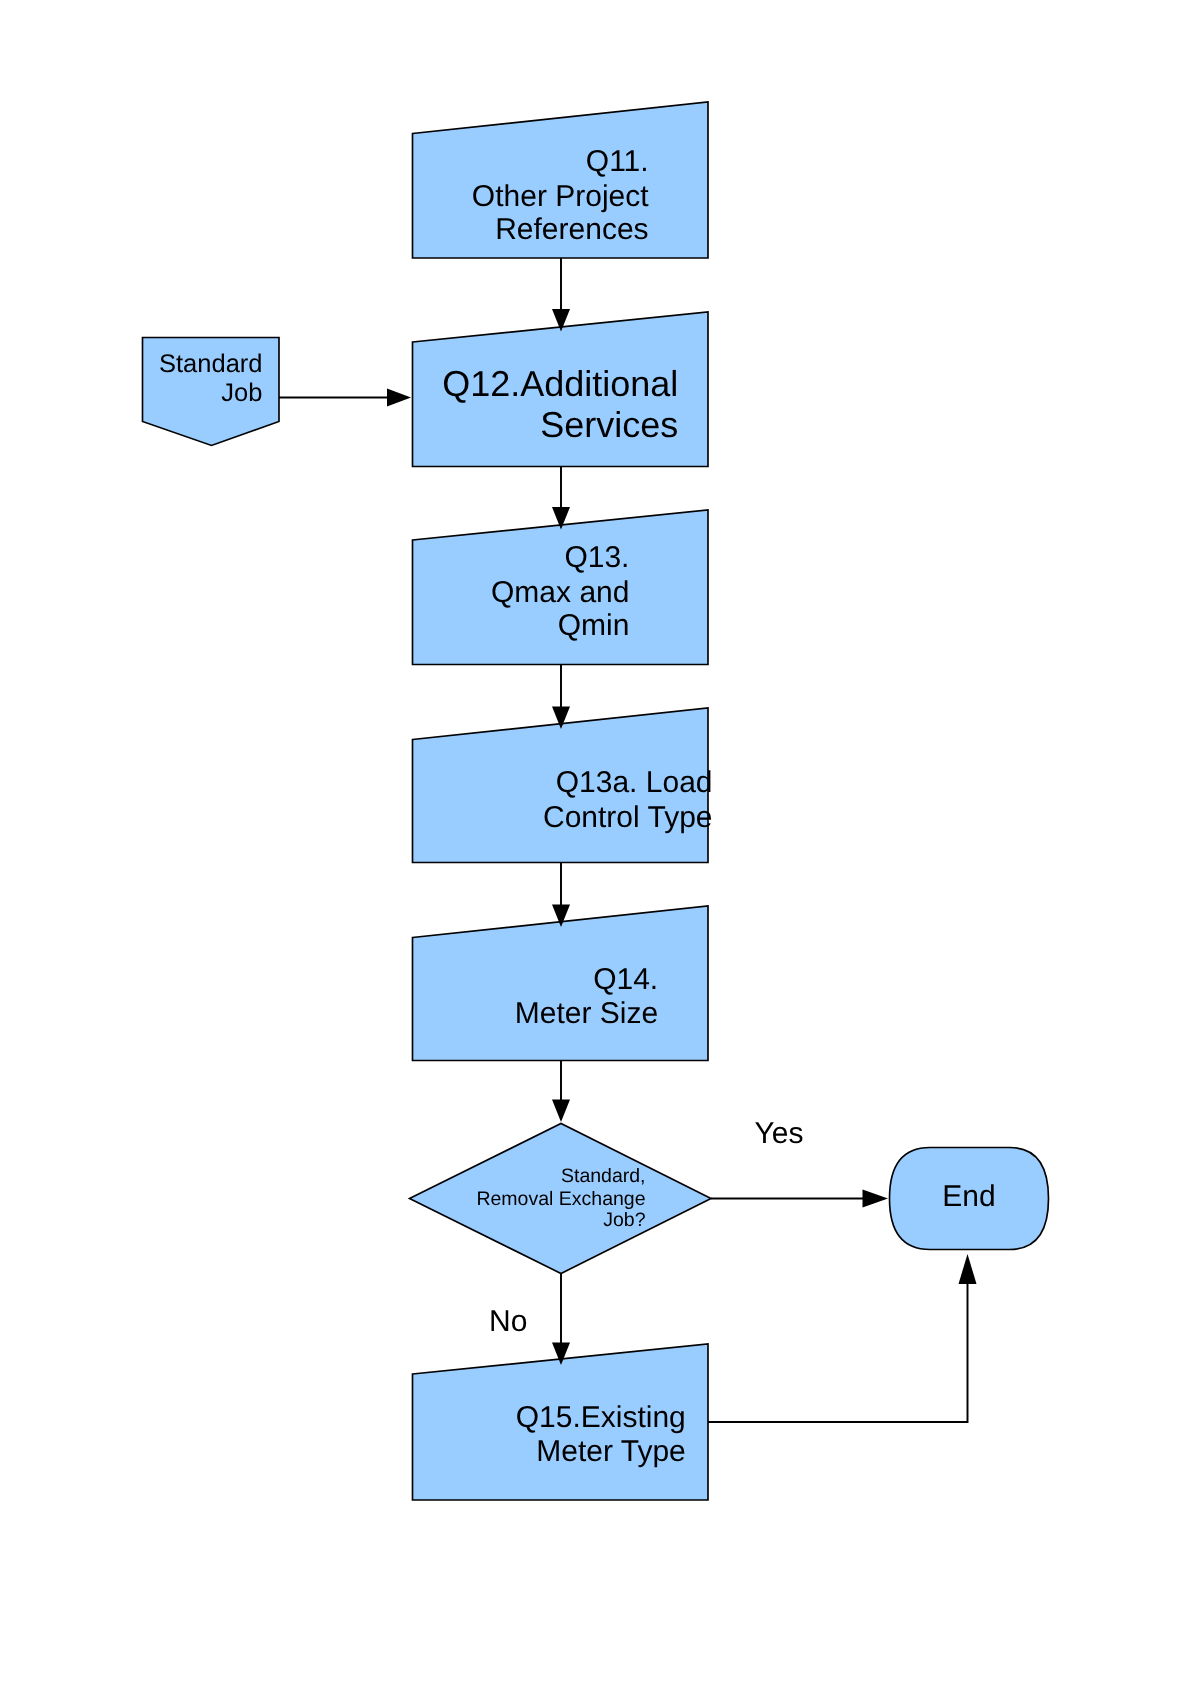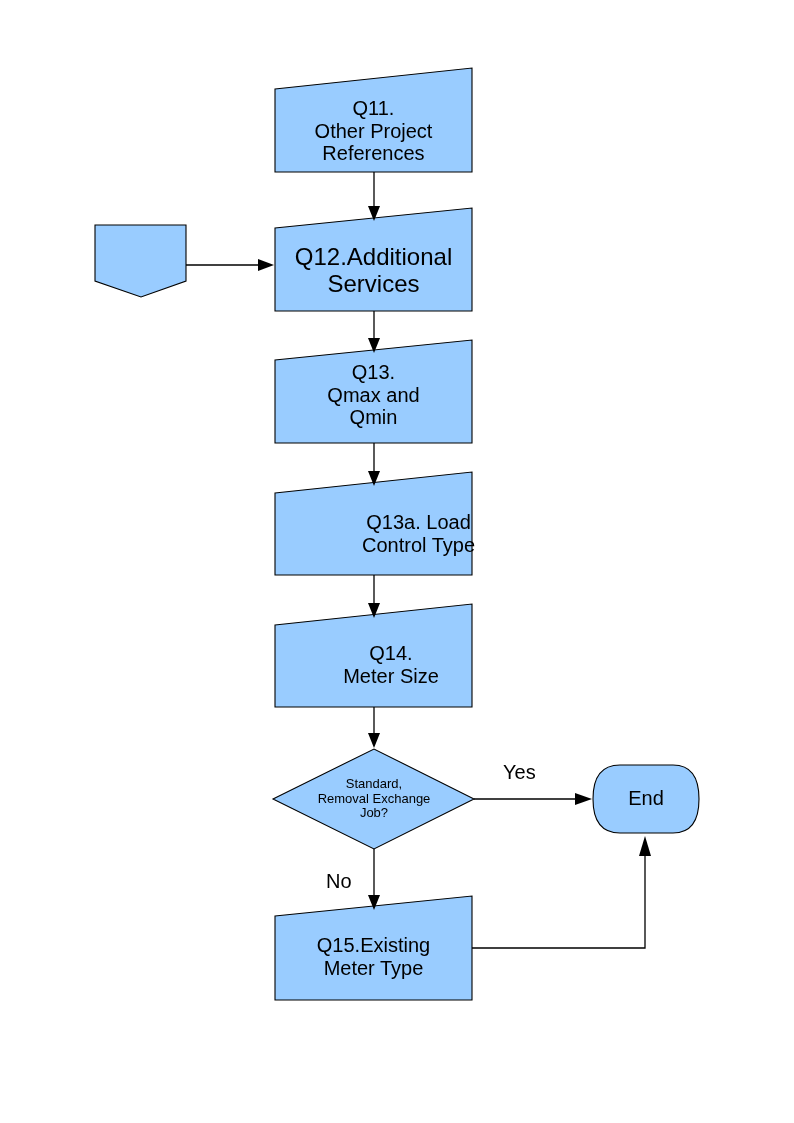--- a/index.html
+++ b/index.html
@@ -38,21 +38,21 @@
     stroke-width: 1.3;
     fill: none;
     stroke-linecap: butt;
   }
   .arrowhead {
     fill: #000000;
     stroke: none;
   }
   .node-label {
     position: absolute;
-    text-align: center;
+    text-align: right;
     font-family: "Liberation Sans", sans-serif;
     color: #000000;
     line-height: 1.14;
     white-space: pre-line;
     pointer-events: none;
     display: flex;
     align-items: center;
     justify-content: center;
   }
   .edge-label {
@@ -60,25 +60,25 @@
     font-family: "Liberation Sans", sans-serif;
     color: #000000;
     white-space: nowrap;
     line-height: 1;
   }
   .lbl-q11   { left: 275px; top:  92px; width: 197px; height:  78px; font-size: 20px; }
   .lbl-q12   { left: 275px; top: 231px; width: 197px; height:  78px; font-size: 24px; }
   .lbl-q13   { left: 275px; top: 350px; width: 197px; height:  90px; font-size: 20px; }
   .lbl-q13a  { left: 275px; top: 495px; width: 197px; height:  78px; font-size: 20px; margin-left: 45px; }
   .lbl-q14   { left: 275px; top: 626px; width: 232px; height:  78px; font-size: 20px; }
-  .lbl-q15   { left: 275px; top: 917px; width: 197px; height:  80px; font-size: 20px; }
+  .lbl-q15   { left: 275px; top: 917px; width: 197px; height:  80px; font-size: 20px; padding-left: 27px; }
   .lbl-std   { left:  95px; top: 228px; width:  91px; height:  48px; font-size: 17px; }
   .lbl-dec   { left: 289px; top: 768px; width: 170px; height:  62px; font-size: 13px; }
   .lbl-end   { left: 594px; top: 772px; width: 104px; height:  52px; font-size: 20px; }
-  .lbl-yes   { left: 503px; top: 762px; font-size: 20px; }
+  .lbl-yes   { left: 503px; top: 746px; font-size: 20px; }
   .lbl-no    { left: 326px; top: 871px; font-size: 20px; }
 </style>
 </head>
 <body>
 
 <div id="flow-root" style="background: rgb(255, 255, 255);">
 
   <svg id="flow-svg" viewBox="0 0 794 1123">
 
     <polygon class="node-shape" fill="#99CCFF" points="275,89 472,68 472,172 275,172" stroke="#000000"></polygon>
@@ -131,20 +131,22 @@
 
     <polyline class="connector" points="472,948 645,948 645,847"></polyline>
     <polygon class="arrowhead" points="639,856 651,856 645,836"></polygon>
 
   </svg>
 
   <div class="node-label lbl-q11">Q11.
 Other Project
 References</div>
 
+  <div class="node-label lbl-std">Standard
+Job</div>
 
   <div class="node-label lbl-q12">Q12.Additional
 Services</div>
 
   <div class="node-label lbl-q13">Q13.
 Qmax and
 Qmin</div>
 
   <div class="node-label lbl-q13a">Q13a. Load
 Control Type</div>

